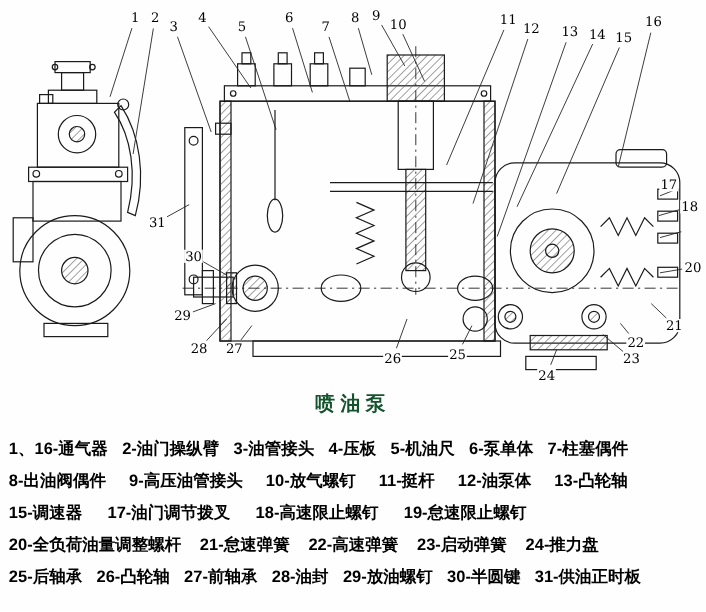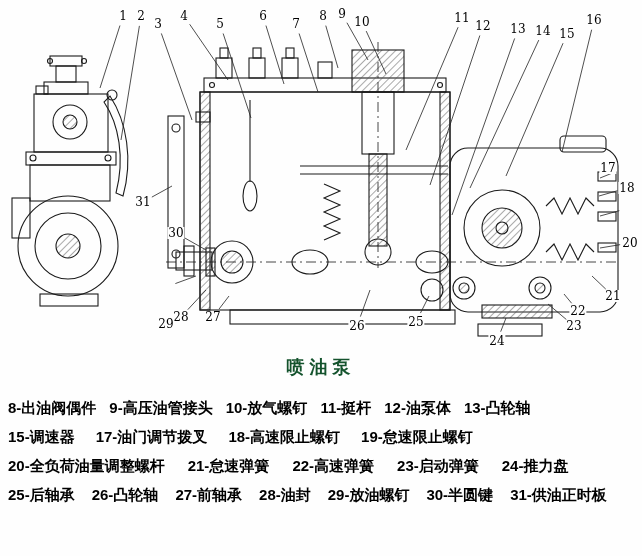--- a/index.html
+++ b/index.html
@@ -214,29 +214,38 @@
         <span class="callout" style="left: 649px; top: 208px; margin-left: 24px;">19</span>
         <span class="callout" style="left: 630px; top: 243px;">20</span>
         <span class="callout" style="left: 613px; top: 296px;">21</span>
         <span class="callout" style="left: 578px; top: 311px;">22</span>
         <span class="callout" style="left: 574px; top: 326px;">23</span>
         <span class="callout" style="left: 497px; top: 341px;">24</span>
         <span class="callout" style="left: 416px; top: 322px;">25</span>
         <span class="callout" style="left: 357px; top: 326px;">26</span>
         <span class="callout" style="left: 213px; top: 317px;">27</span>
         <span class="callout" style="left: 181px; top: 317px;">28</span>
-        <span class="callout" style="left: 166px; top: 287px; margin-top: 37px;">29</span>
+        <span class="callout" style="left: 166px; top: 287px;">29</span>
         <span class="callout" style="left: 176px; top: 233px;">30</span>
         <span class="callout" style="left: 143px; top: 202px;">31</span>
       </div>
   </div>
 
   <div class="caption">喷油泵</div>
 
   <div class="legend">
+      <div class="legend-row">
+        <span class="legend-item">1、16-通气器</span>
+        <span class="legend-item">2-油门操纵臂</span>
+        <span class="legend-item">3-油管接头</span>
+        <span class="legend-item">4-压板</span>
+        <span class="legend-item">5-机油尺</span>
+        <span class="legend-item">6-泵单体</span>
+        <span class="legend-item">7-柱塞偶件</span>
+      </div>
       <div class="legend-row">
         <span class="legend-item">8-出油阀偶件</span>
         <span class="legend-item">9-高压油管接头</span>
         <span class="legend-item">10-放气螺钉</span>
         <span class="legend-item">11-挺杆</span>
         <span class="legend-item">12-油泵体</span>
         <span class="legend-item">13-凸轮轴</span>
       </div>
       <div class="legend-row">
         <span class="legend-item">15-调速器</span>

